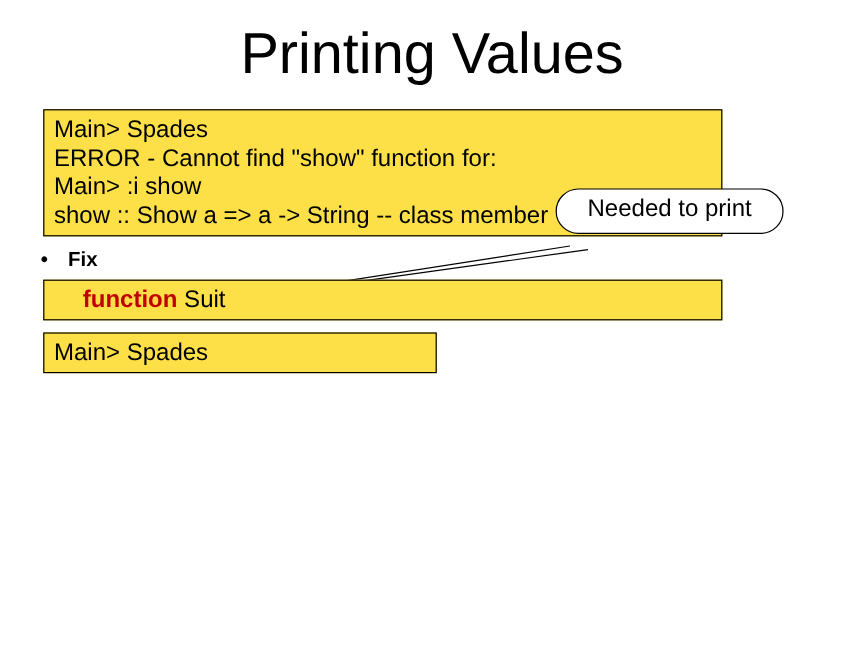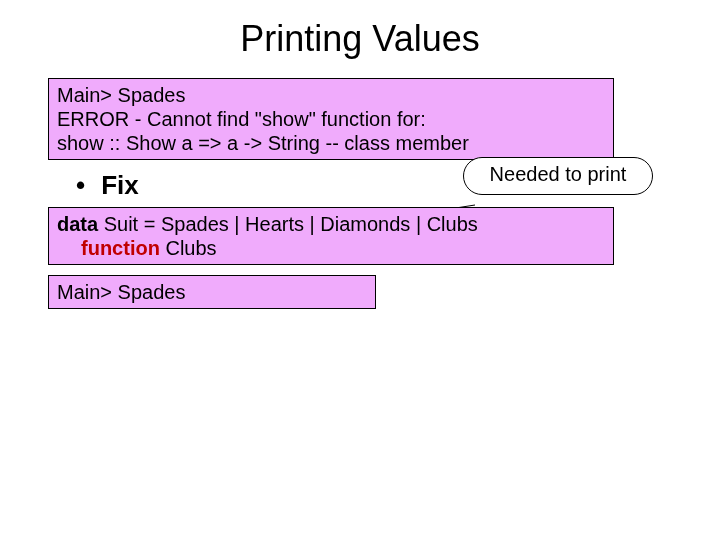--- a/index.html
+++ b/index.html
@@ -6,28 +6,28 @@
     margin: 0;
     padding: 0;
     width: 720px;
     height: 540px;
     font-family: Arial, Helvetica, sans-serif;
     background: #fff;
     position: relative;
   }
   .title {
     text-align: center;
-    font-size: 36px;
+    font-size: 48px;
     padding-top: 18px;
     padding-bottom: 10px;
   }
   .code-box {
-    background: #f0abfc;
+    background: #fde047;
     border: 1px solid #000;
-    margin-left: 48px;
+    margin-left: 36px;
     padding: 4px 8px;
     font-size: 20px;
     line-height: 1.2;
     position: relative;
   }
   .box1 {
     width: 548px;
     margin-top: 8px;
   }
   .box2 {
@@ -47,23 +47,23 @@
     font-size: 20px;
     line-height: 1.2;
     text-align: center;
   }
   .callout1 {
     left: 463px;
     top: 157px;
     width: 160px;
   }
   .bullet-row {
-    margin-left: 76px;
+    margin-left: 34px;
     margin-top: 10px;
-    font-size: 26px;
+    font-size: 17px;
     font-weight: bold;
   }
   .bullet-row .dot {
     display: inline-block;
     width: 18px;
   }
   .kw { font-weight: bold; }
   .kw-indent { color: #c00000; font-weight: bold; margin-left: 24px; }
   svg.connector {
     position: absolute;
@@ -76,41 +76,39 @@
 </style>
 </head>
 <body>
 
 <div class="title">Printing Values</div>
 
 <div class="code-box box1">
   <div>Main&gt; Spades</div>
   <div>ERROR - Cannot find "show" function for:</div>
   <div></div>
+  <div>Main&gt; :i show</div>
   <div>show :: Show a =&gt; a -&gt; String  -- class member</div>
 </div>
 
 <div class="callout callout1">
   <div>Needed to print</div>
 </div>
 
 <svg class="connector">
   <line x1="475" y1="205" x2="198" y2="248" stroke="#000" stroke-width="1"></line>
   <line x1="490" y1="208" x2="203" y2="248" stroke="#000" stroke-width="1"></line>
 </svg>
 
 <div class="bullet-row">
   <span class="dot">•</span>
   <span>Fix</span>
 </div>
 
 <div class="code-box box2">
   <div>
-    <span class="kw">data</span><span> Suit = Spades | Hearts | Diamonds | Clubs</span>
-  </div>
-  <div>
-    <span class="kw-indent">function</span><span> Clubs</span>
+    <span class="kw-indent">function</span><span> Suit</span>
   </div>
 </div>
 
 <div class="code-box box3">
   <div>Main&gt; Spades</div>
 </div>
 
 </body></html>

